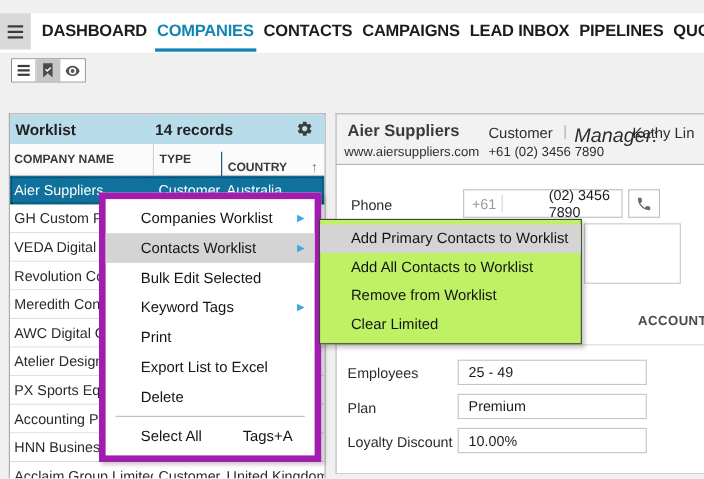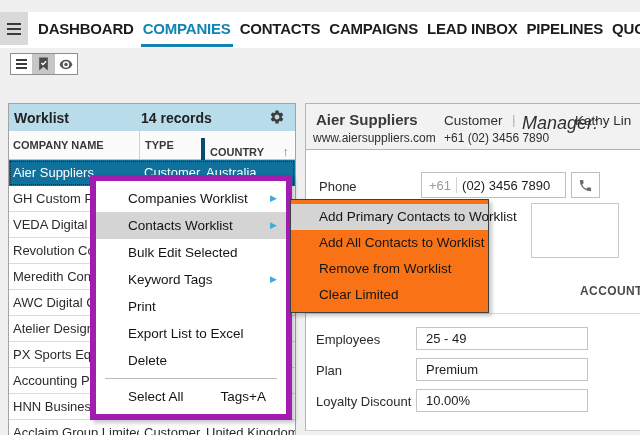--- a/index.html
+++ b/index.html
@@ -37,21 +37,21 @@
   .wl-header { position:relative; height:27px; background:#b9dcea; display:flex; align-items:center; }
   .wl-title { margin-left:5px; font-size:14px; font-weight:700; color:#222; }
   .wl-count { position:absolute; left:132px; font-size:14px; font-weight:700; color:#222; }
   .wl-gear { position:absolute; right:10px; top:5px; cursor:pointer; line-height:0; }
 
   .tbl-header { position:relative; height:29px; background:#fbfbfb; border-bottom:1px solid #c3c3c3;
     display:flex; align-items:center; font-size:11px; font-weight:700; color:#383838; }
   .th-cell { height:100%; display:flex; align-items:center; }
   .th-name { width:130px; padding-left:4px; }
   .th-type { width:62px; padding-left:5px; border-left:1px solid #d2d2d2; }
-  .th-country { width:94px; padding-left:5px; border-left:4px solid #0c4a6e; position:relative;margin-top:13px; }
+  .th-country { width:94px; padding-left:5px; border-left:1px solid #0c4a6e; position:relative;margin-top:13px; }
   .sort-arrow { position:absolute; right:6px; top:6px; font-size:13px; font-weight:400; color:#7d7d7d; }
 
   .row { position:relative; height:26px; display:flex; align-items:center;
     border-bottom:1px solid #dcdcdc; font-size:13px; color:#2b2b2b; background:#fff; cursor:pointer; }
   .cell { overflow:hidden; white-space:nowrap; }
   .c-name { width:130px; padding-left:4px; }
   .c-type { width:62px; padding-left:5px; }
   .c-country { width:94px; padding-left:5px; }
   .row.selected { background:#0f719c; color:#fff; border-bottom-color:#0f719c;
     outline:1px dotted rgba(0,0,0,0.55); outline-offset:-2px; }
@@ -69,21 +69,21 @@
 
   
   .detail-body { position:absolute; left:305px; top:150px; width:335px; height:281px;
     background:#fff; border-left:1px solid #b3b3b3; border-bottom:1px solid #cfcfcf; }
   .fld-label { position:absolute; font-size:13px; color:#2b2b2b; white-space:nowrap; }
   .phone-label { left:13px; top:29px; }
   .phone-input { position:absolute; left:115px; top:22px; width:145px; height:26px;
     border:1px solid #bfbfbf; background:#fff; display:flex; align-items:center; font-size:13px; }
   .phone-prefix { padding-left:7px; color:#9a9a9a; }
   .phone-div { width:1px; height:16px; background:#d4d4d4; margin:0 5px; }
-  .phone-num { color:#1c1c1c; }
+  .phone-num { color:#1c1c1c;margin-left:37px; }
   .phone-btn { position:absolute; left:265px; top:22px; width:29px; height:26px;
     border:1px solid #bfbfbf; background:#fff; display:flex; align-items:center; justify-content:center; cursor:pointer; }
   .notes-box { position:absolute; left:225px; top:53px; width:88px; height:55px;
     border:1px solid #c8c8c8; background:#fff; }
   .section-hdr { position:absolute; left:226px; top:134px; font-size:12px; font-weight:700;
     letter-spacing:0.4px; color:#4a4a4a; display:flex; align-items:center; gap:5px;margin-left:48px; }
   .hr1 { position:absolute; left:0; top:163px; width:335px; height:1px; background:#d9d9d9; }
   .f-input { position:absolute; left:110px; width:172px; height:23px; border:1px solid #c4c4c4;
     background:#fff; font-size:13px; color:#1c1c1c; padding-left:9px;
     font-family:"Liberation Sans", sans-serif; outline:none; }
@@ -94,21 +94,21 @@
   .ctx-menu { position:absolute; left:90px; top:175px; width:202px; background:#fff;
     border:6px solid #a21caf; box-shadow:3px 3px 4px rgba(0,0,0,0.22); padding:4px 0; z-index:10; }
   .ctx-item { position:relative; height:27px; line-height:27px; padding-left:32px;
     font-size:13.5px; color:#141414; white-space:nowrap; cursor:pointer; }
   .ctx-item.hl { background:#d4d4d4; }
   .ctx-arrow { position:absolute; right:9px; top:0; font-size:9px; color:#3fa9dc; }
   .ctx-shortcut { position:absolute; right:20px; top:0; }
   .ctx-sep { height:1px; background:#bdbdbd; margin:4px 9px; }
 
   
-  .sub-menu { position:absolute; left:290px; top:199px; width:199px; background:#f97316;
+  .sub-menu { position:absolute; left:290px; top:199px; width:239px; background:#bef264;
     border:1px solid #3f3f3f; box-shadow:3px 3px 4px rgba(0,0,0,0.22); padding:4px 0; z-index:11; }
   .sub-item { height:26px; line-height:26px; padding-left:28px; font-size:13.5px;
     color:#141414; white-space:nowrap; cursor:pointer; }
   .sub-item.hl { background:#d4d4d4; }
 
   svg { display:block; }
 </style>
 </head>
 <body>
 

